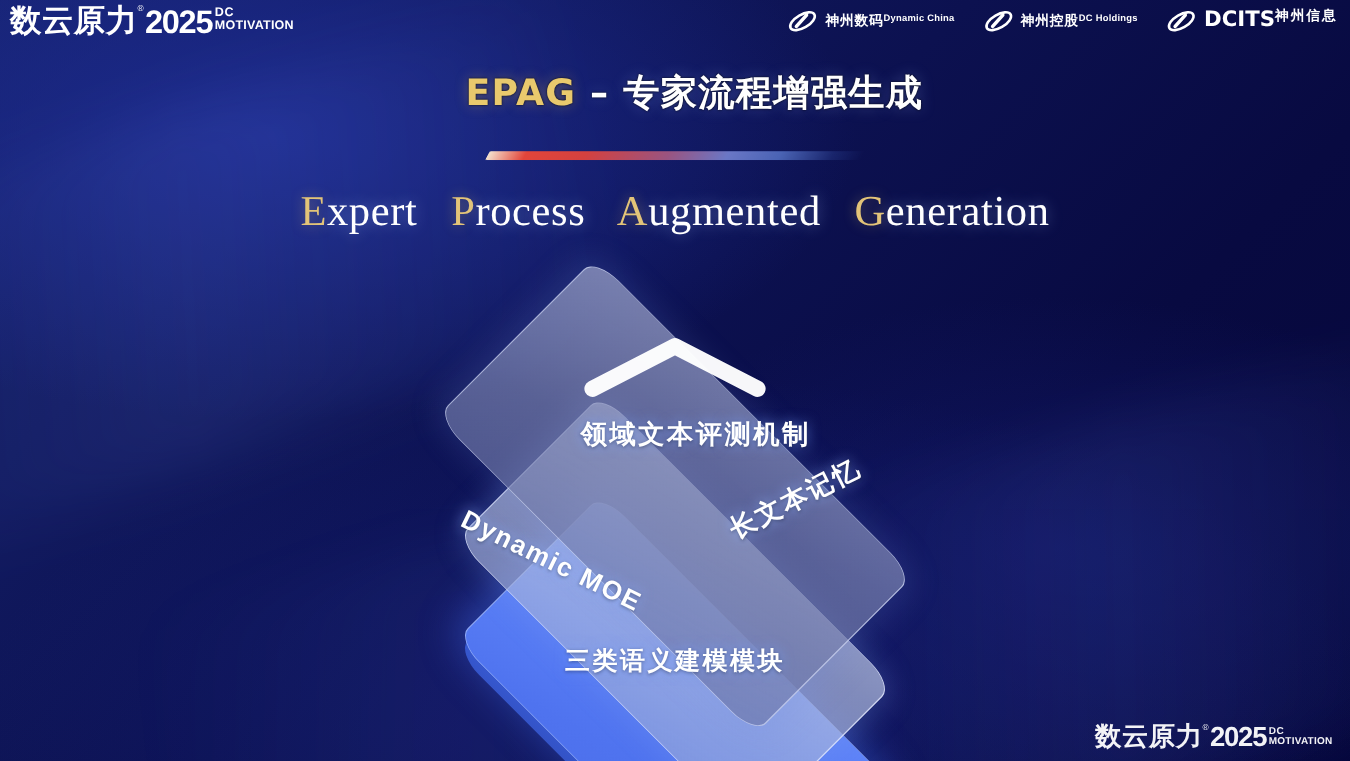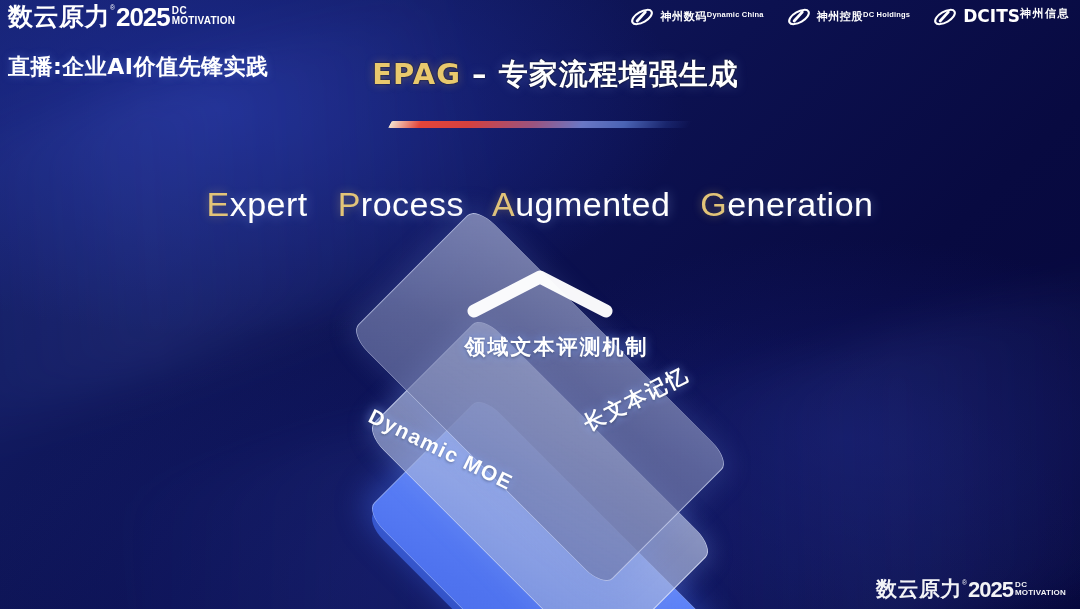--- a/index.html
+++ b/index.html
@@ -171,22 +171,21 @@
   }
 
   #subtitle-en {
     position: absolute;
     left: 0; right: 0;
     top: 151px;
     text-align: center;
     font-size: 34px;
     white-space: nowrap;
     letter-spacing: 0.5px;
-    font-family: Liberation Sans, sans-serif;
-    margin-top: 34px;
+    font-family: Liberation Serif, serif;
   }
   #subtitle-en .cap {
     color: #e3c478;
     text-shadow: 0 0 10px rgba(225,195,110,0.4);
   }
   #subtitle-en .rest {
     color: #ffffff;
     text-shadow: 0 0 12px rgba(160,190,255,0.45);
   }
 
@@ -318,21 +317,20 @@
   <div class="brand-logo" id="logo-main">
     <span class="cn">数云原力</span>
     <span class="reg">®</span>
     <span class="year">2025</span>
     <span class="dcm">
       <span class="l1">DC</span>
       <span class="l2">MOTIVATION</span>
     </span>
   </div>
 
-  <div id="live-label">直播:企业AI价值先锋实践</div>
 
   <div id="partner-logos">
 
     <div class="partner">
       <svg class="swirl-icon" viewBox="0 0 64 64">
         <ellipse cx="32" cy="32" rx="27" ry="13" fill="none" stroke="#ffffff" stroke-width="5" transform="rotate(-30 32 32)"></ellipse>
         <path d="M20 42 L40 20" stroke="#ffffff" stroke-width="7" stroke-linecap="round" fill="none"></path>
       </svg>
       <span class="partner-text">
         <span class="p-cn">神州数码</span>
@@ -401,20 +399,21 @@
     <svg id="chevron-icon" viewBox="0 0 160 56">
       <path d="M14 46 L80 12 L146 46" fill="none" stroke="#ffffff" stroke-width="13" stroke-linecap="round" stroke-linejoin="round" opacity="0.97"></path>
     </svg>
 
     <div class="layer-label" id="label-top">领域文本评测机制</div>
 
     <div class="edge-label" id="label-moe">Dynamic MOE</div>
 
     <div class="edge-label" id="label-memory">长文本记忆</div>
 
+    <div class="layer-label" id="label-bottom">三类语义建模模块</div>
 
   </div>
 
   <div class="brand-logo" id="logo-watermark">
     <span class="cn">数云原力</span>
     <span class="reg">®</span>
     <span class="year">2025</span>
     <span class="dcm">
       <span class="l1">DC</span>
       <span class="l2">MOTIVATION</span>

